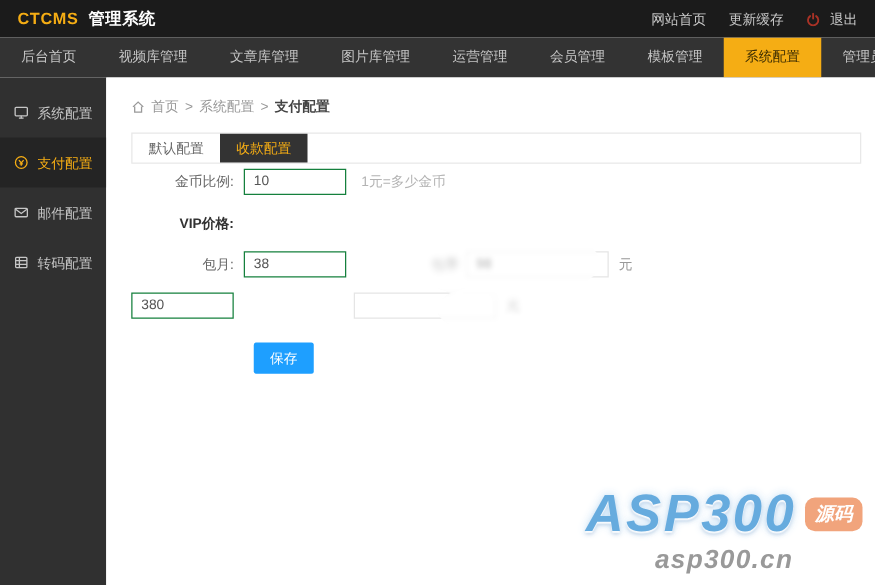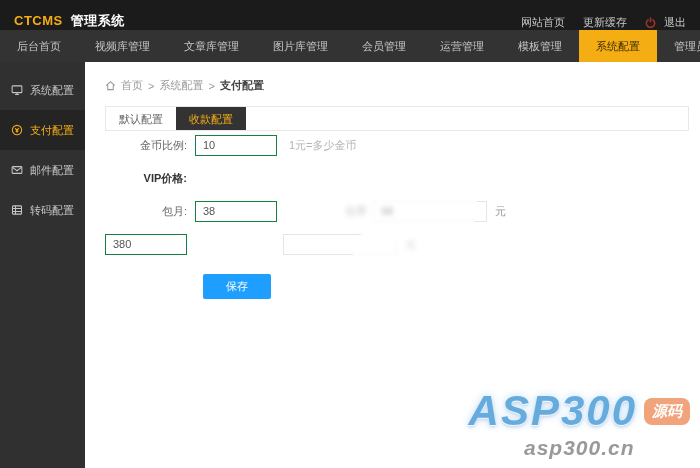--- a/index.html
+++ b/index.html
@@ -3,21 +3,21 @@
 <meta charset="utf-8">
 <style>
   * { box-sizing: border-box; margin: 0; padding: 0; }
   html,body { width:700px; height:468px; overflow:hidden; }
   body {
     font-family:"Liberation Sans", sans-serif;
     background:#fff;
     position:relative;
   }
   
-  .topbar { height:30px; background:#1b1b1b; display:flex; align-items:flex-end; padding:0 14px; }
+  .topbar { height:30px; background:#1b1b1b; display:flex; align-items:center; padding:0 14px; }
   .logo { font-size:13px; font-weight:bold; letter-spacing:.5px; }
   .logo .brand { color:#f5ad14; }
   .logo .suffix { color:#fff; }
   .topbar-right { margin-left:auto; display:flex; align-items:center; gap:18px; font-size:11px; }
   .top-link { color:#c9c9c9; text-decoration:none; cursor:pointer; }
   .logout { display:flex; align-items:center; gap:8px; color:#c9c9c9; cursor:pointer; }
   .power-icon { width:11px; height:11px; display:inline-block; }
   
   .nav { height:32px; background:#333333; display:flex; align-items:stretch; overflow:hidden; white-space:nowrap; }
   .nav-item { line-height:32px; padding:0 17px; font-size:11px; color:#c6c6c6; cursor:pointer; flex-shrink:0; }
@@ -45,21 +45,21 @@
   .lbl { width:90px; text-align:right; padding-right:8px; flex-shrink:0; }
   .lbl.bold { font-weight:bold; color:#333; }
   .inp { width:82px; height:21px; border:1px solid #15803d; padding:0 7px; font-size:11px; color:#555; outline:none; font-family:"Liberation Sans",sans-serif; }
   .hint { margin-left:12px; color:#b3b3b3; }
   .rgroup { margin-left:60px; display:flex; align-items:center; }
   .rlbl { width:36px; text-align:right; padding-right:6px; }
   .rinp { width:114px; height:21px; border:1px solid #e5e5e5; padding:0 7px; font-size:11px; color:#555; outline:none; font-family:"Liberation Sans",sans-serif; }
   .suffix { margin-left:8px; color:#999; }
   .blurred { filter: blur(1.6px); opacity:.8; }
   .slight-blur { filter: blur(.6px); }
-  .save-btn { margin-left:98px; margin-top:8px; width:68px; height:25px; background:#1e9fff; color:#fff; border:none; border-radius:2px; font-size:11px; cursor:pointer; font-family:"Liberation Sans",sans-serif; }
+  .save-btn { margin-left:98px; margin-top:8px; width:48px; height:25px; background:#1e9fff; color:#fff; border:none; border-radius:2px; font-size:11px; cursor:pointer; font-family:"Liberation Sans",sans-serif; }
   
   .smudge { position:absolute; border-radius:50%; background:rgba(255,255,255,.55); backdrop-filter: blur(2px); pointer-events:none; }
   .smudge.s1 { left:330px; top:180px; width:150px; height:60px; }
   .smudge.s2 { left:350px; top:225px; width:120px; height:45px; }
   
   .watermark { position:absolute; right:10px; bottom:8px; text-align:center; pointer-events:none; }
   .wm-top { display:flex; align-items:center; justify-content:center; gap:7px; }
   .wm-brand {
     font-size:42px; font-weight:bold; font-style:italic; letter-spacing:2px;
     color:#66abde;
@@ -86,22 +86,22 @@
       <span>退出</span>
     </span>
   </div>
 </div>
 
 <div class="nav">
   <div class="nav-item">后台首页</div>
   <div class="nav-item">视频库管理</div>
   <div class="nav-item">文章库管理</div>
   <div class="nav-item">图片库管理</div>
+  <div class="nav-item">运营管理</div>
   <div class="nav-item">会员管理</div>
-  <div class="nav-item">运营管理</div>
   <div class="nav-item">模板管理</div>
   <div class="nav-item active">系统配置</div>
   <div class="nav-item">管理员管理</div>
 
 </div>
 
 <div class="main">
 
   <div class="sidebar">
     <div class="side-item">

